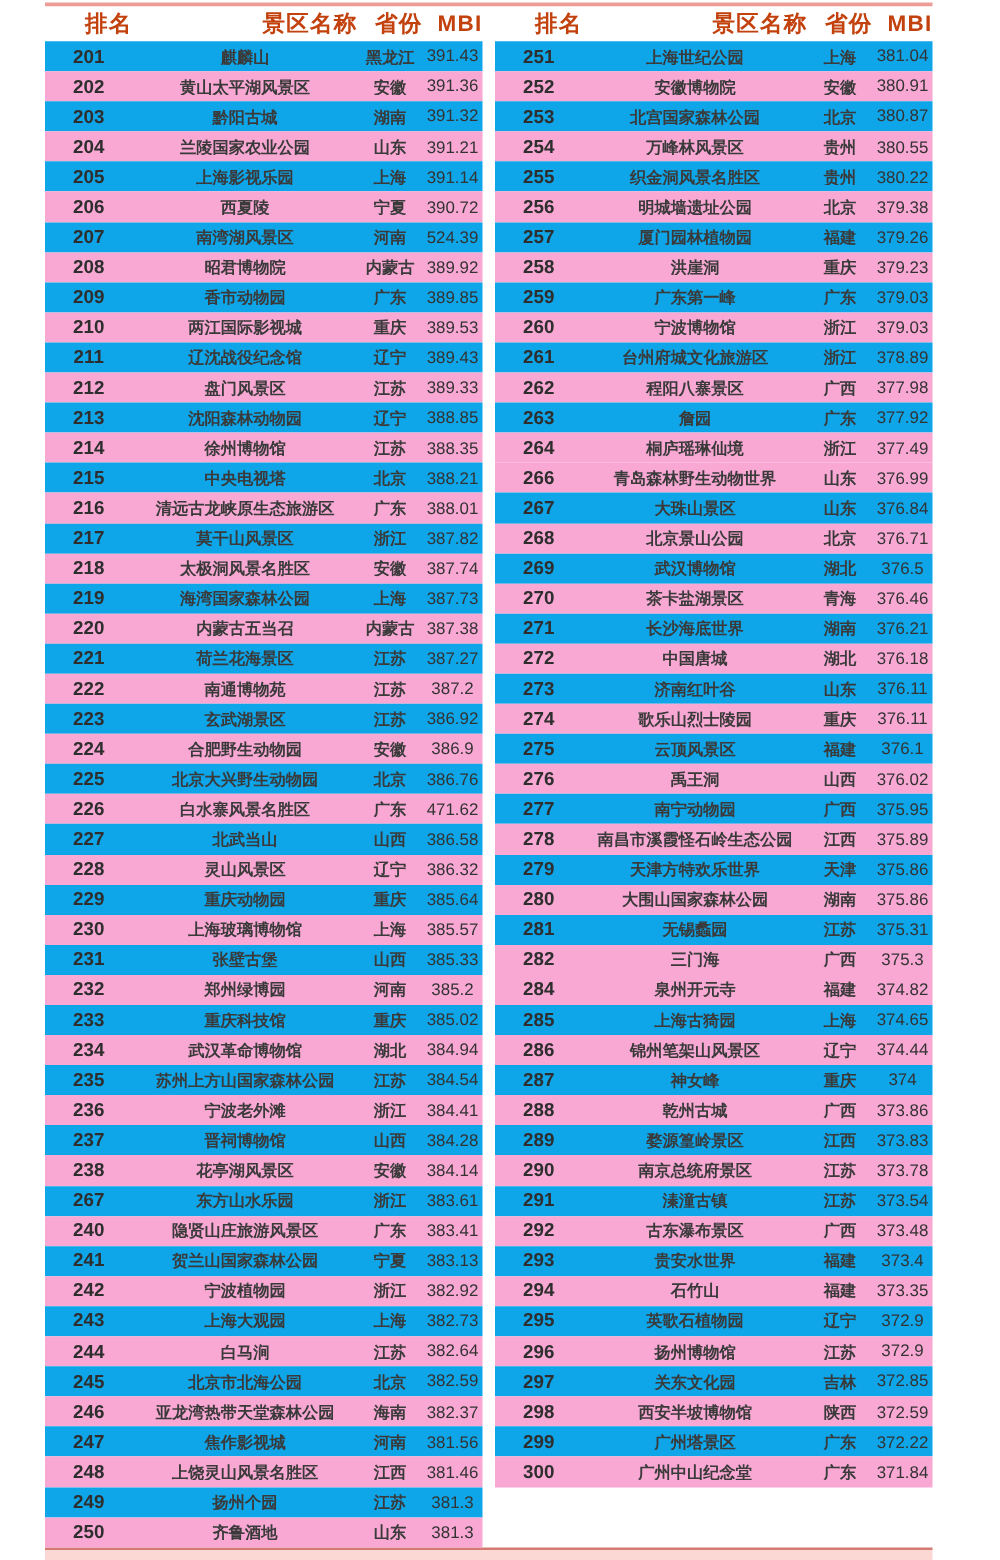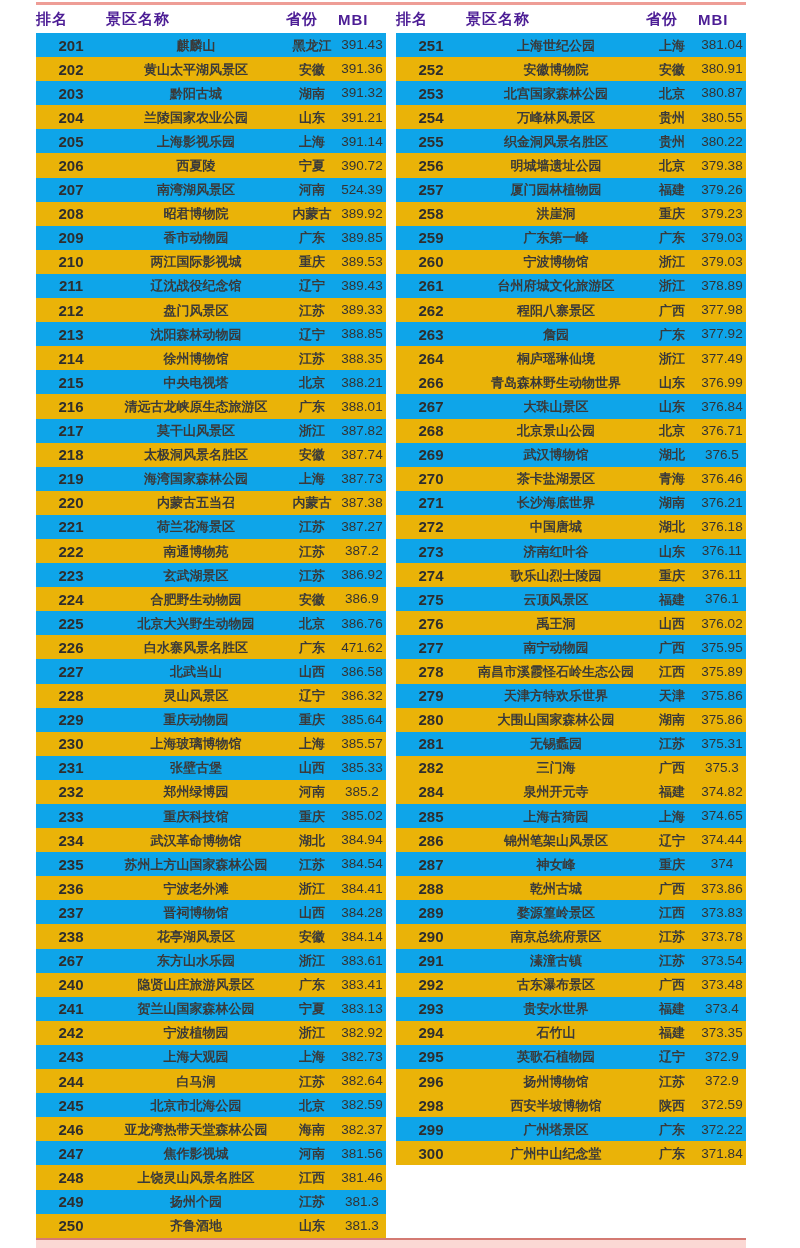--- a/index.html
+++ b/index.html
@@ -3,24 +3,24 @@
 <meta charset="utf-8">
 <style>
   html,body{margin:0;padding:0;background:#ffffff;}
   body{width:800px;height:1248px;overflow:hidden;
        font-family:"Liberation Sans","DejaVu Sans",sans-serif;color:#333;}
   .page{padding-left:36px;padding-top:2px;}
   .strip-top{width:710px;height:3px;background:#EE9D96;}
   .tables{display:grid;grid-template-columns:350px 350px;column-gap:10px;width:710px;}
   .rtable{width:350px;}
   .thead{display:grid;grid-template-columns:70px 180px 52px 48px;height:28px;align-items:center;}
-  .thead .hcell{font-weight:700;font-size:15px;text-align:left;color:#4c1d95;letter-spacing:1px;}
+  .thead .hcell{font-weight:700;font-size:18px;text-align:right;color:#c2410c;letter-spacing:1px;}
   .row{display:grid;grid-template-columns:70px 180px 52px 48px;height:24.1px;align-items:center;}
   .row.pink{background:#0ea5e9;}
-  .row.white{background:#eab308;}
+  .row.white{background:#f9a8d4;}
   .cell{text-align:center;white-space:nowrap;overflow:hidden;line-height:1;}
   .cell.rank{font-weight:700;font-size:15px;color:#2e2e2e;}
   .cell.name{font-weight:600;font-size:13px;color:#3a3a3a;}
   .cell.prov{font-weight:600;font-size:13px;color:#3a3a3a;}
   .cell.mbi{font-weight:500;font-size:13.5px;color:#333;}
   .strip-bottom-line{width:710px;height:2px;background:#D47A73;margin-top:0;}
   .strip-bottom{width:710px;height:8px;background:#FBD8D4;}
 </style>
 </head>
 <body>
@@ -600,20 +600,26 @@
           <div class="cell name">英歌石植物园</div>
           <div class="cell prov">辽宁</div>
           <div class="cell mbi">372.9</div>
         </div>
         <div class="row white">
           <div class="cell rank">296</div>
           <div class="cell name">扬州博物馆</div>
           <div class="cell prov">江苏</div>
           <div class="cell mbi">372.9</div>
         </div>
+        <div class="row pink">
+          <div class="cell rank">297</div>
+          <div class="cell name">关东文化园</div>
+          <div class="cell prov">吉林</div>
+          <div class="cell mbi">372.85</div>
+        </div>
         <div class="row white">
           <div class="cell rank">298</div>
           <div class="cell name">西安半坡博物馆</div>
           <div class="cell prov">陕西</div>
           <div class="cell mbi">372.59</div>
         </div>
         <div class="row pink">
           <div class="cell rank">299</div>
           <div class="cell name">广州塔景区</div>
           <div class="cell prov">广东</div>

